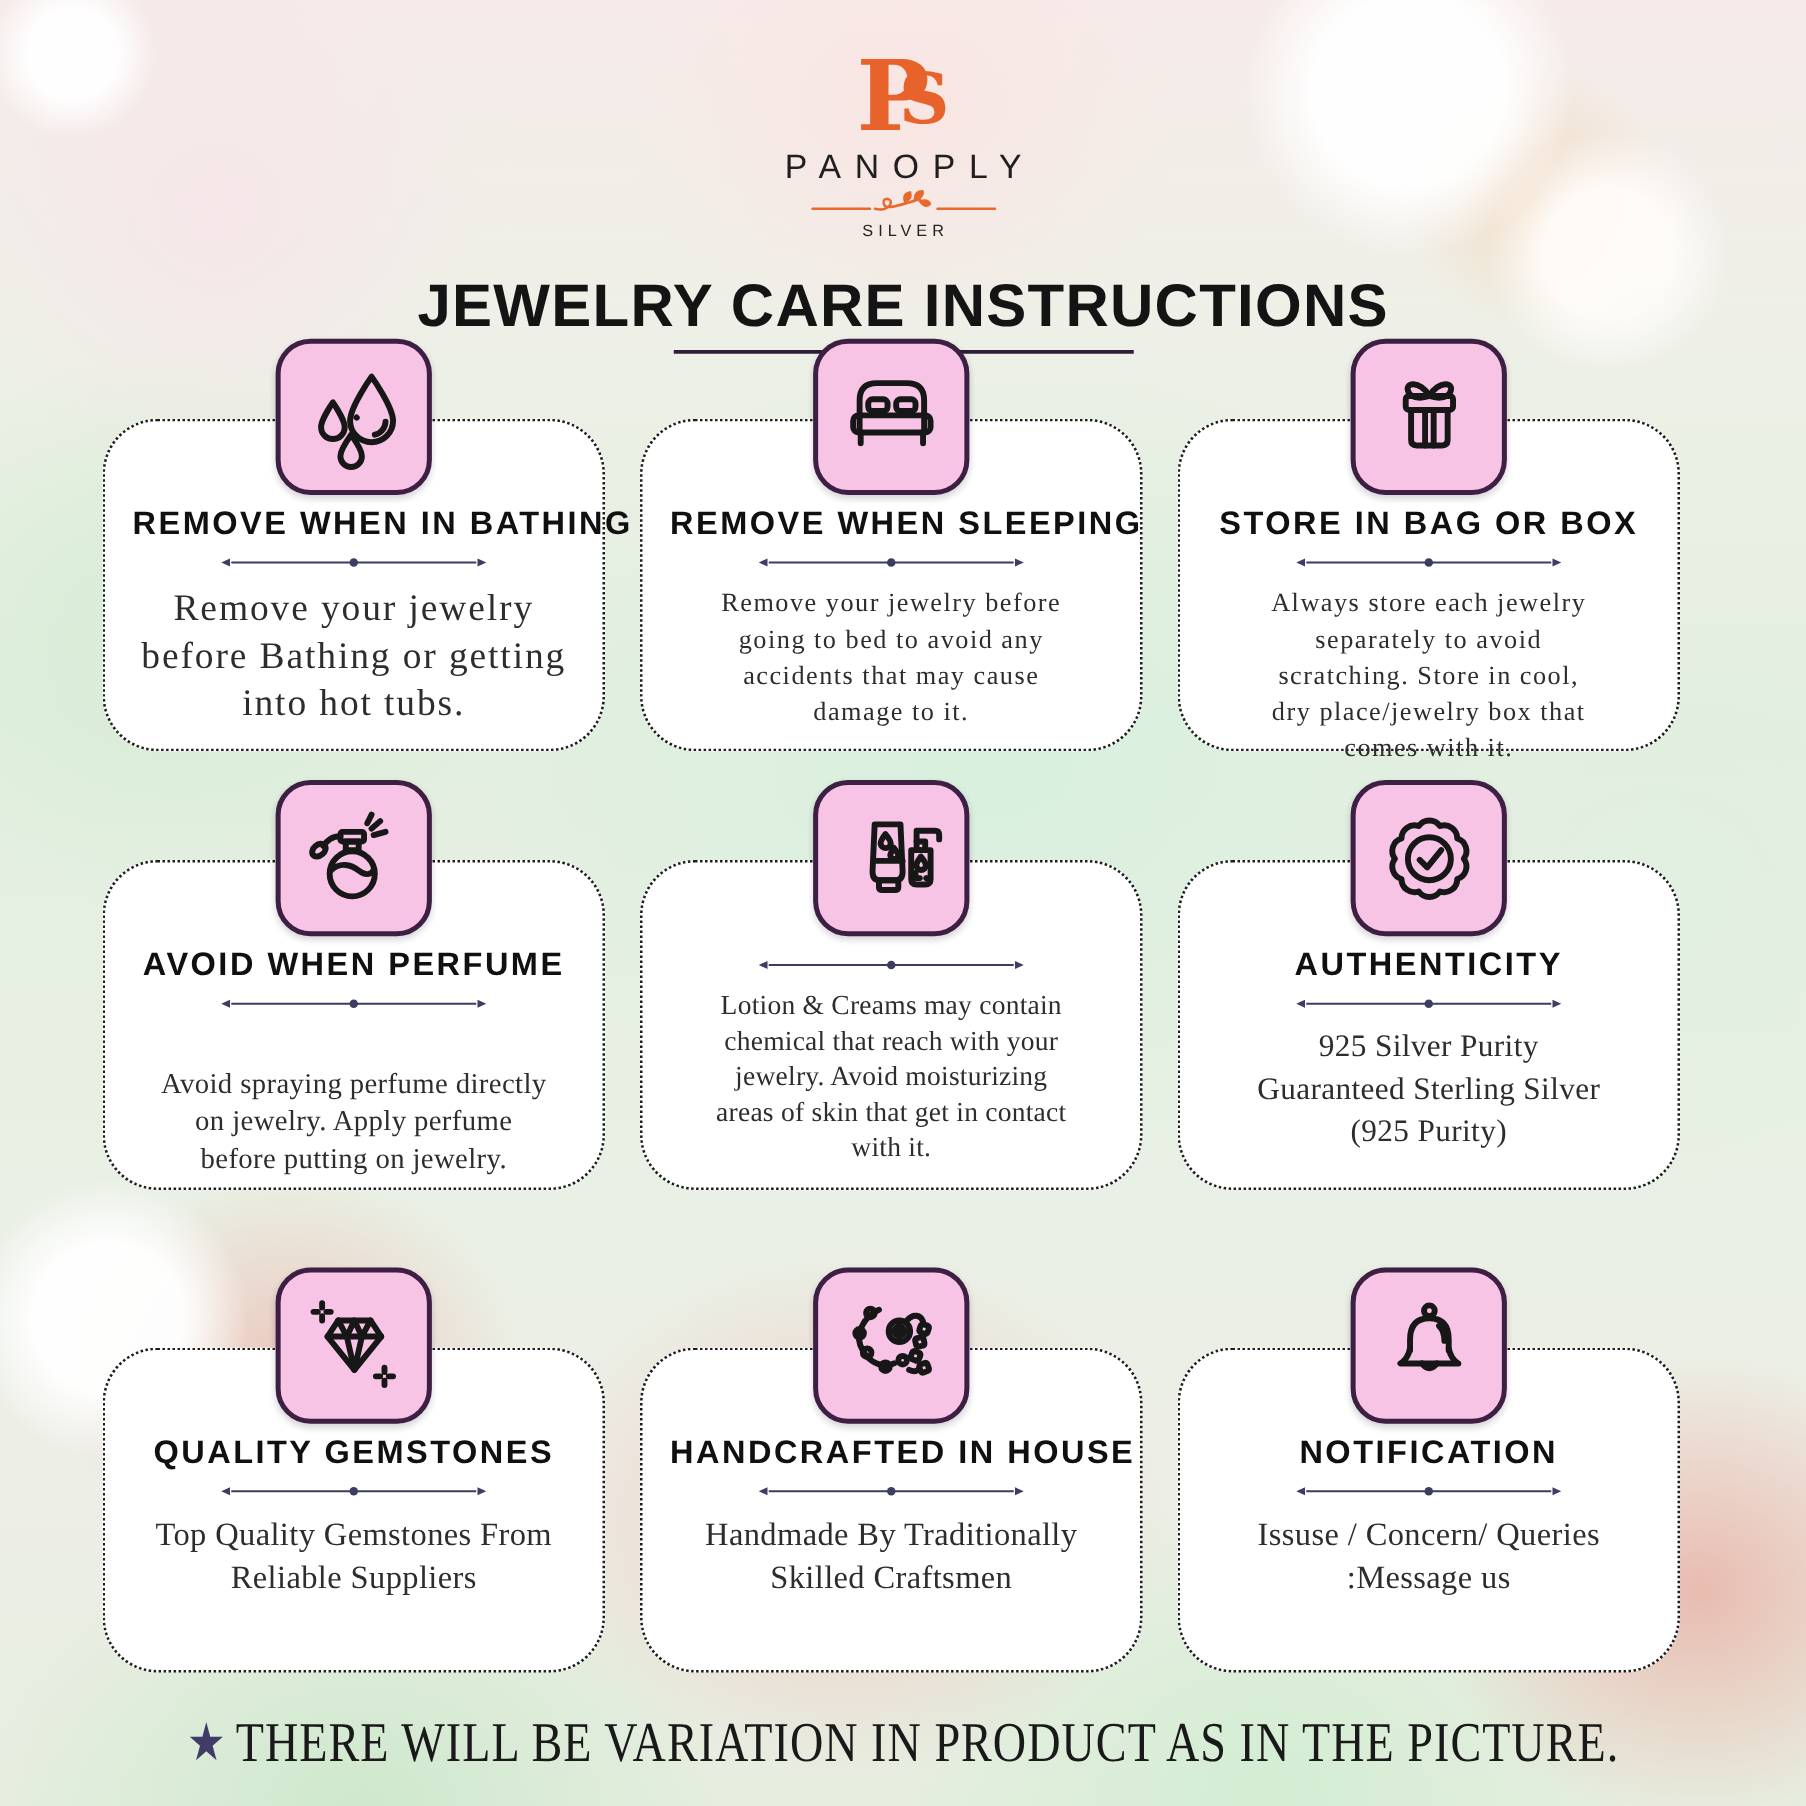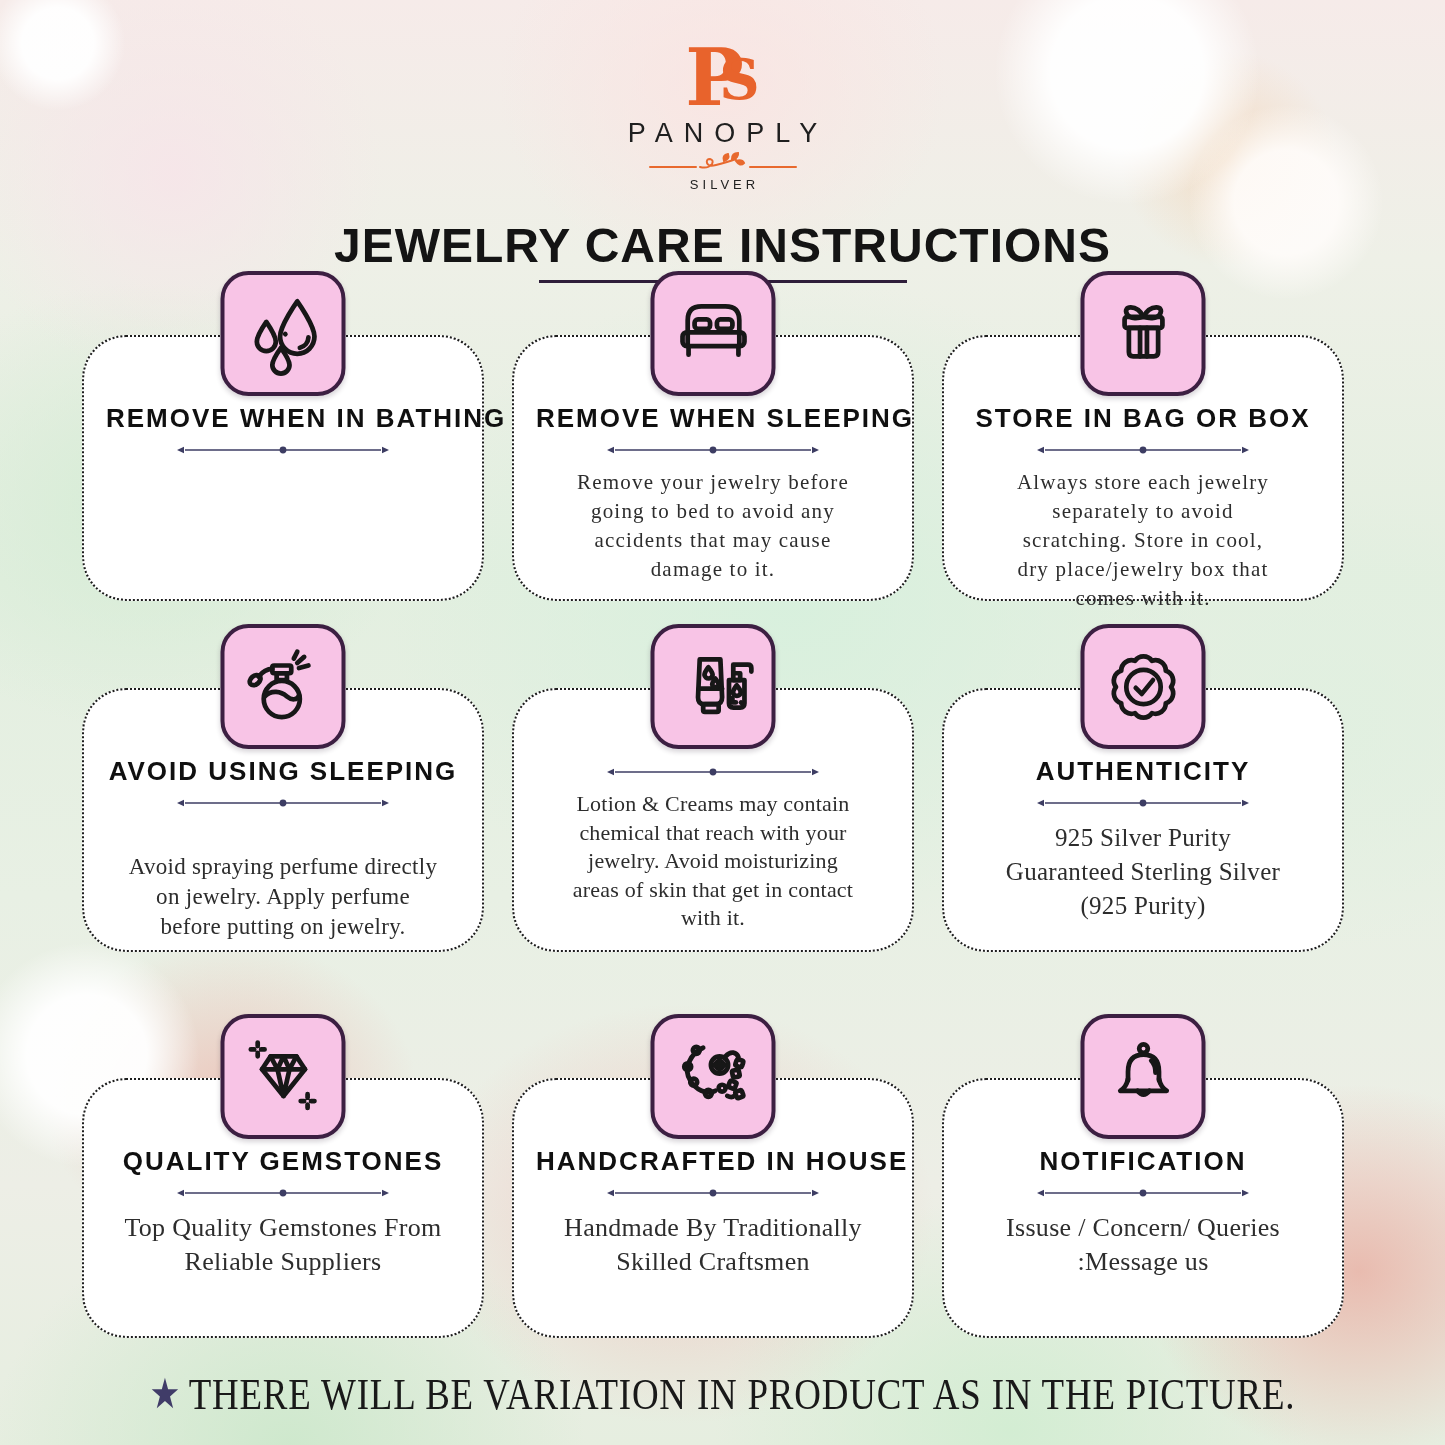--- a/index.html
+++ b/index.html
@@ -144,20 +144,23 @@
         <path class="ic" d="M47 66 C47 66 37 80 37 86 A10 10 0 0 0 57 86 C57 80 47 66 47 66 Z"></path>
       </svg>
     </div>
     <div class="card-heading">REMOVE WHEN IN BATHING</div>
     <svg class="hdiv" width="216" height="12" viewBox="0 0 216 12">
       <line x1="10" y1="6" x2="206" y2="6" stroke="#3d3d63" stroke-width="1.6"></line>
       <path d="M2 6 L9 2.8 L9 9.2 Z" fill="#3d3d63"></path>
       <path d="M214 6 L207 2.8 L207 9.2 Z" fill="#3d3d63"></path>
       <circle cx="108" cy="6" r="3.4" fill="#3d3d63"></circle>
     </svg>
+    <div class="card-body body-xl">Remove your jewelry
+before Bathing or getting
+into hot tubs.</div>
   </div>
 
   <div class="card c2">
     <div class="tile">
       <svg viewBox="0 0 100 100">
         <path class="ic" d="M20 62 V34 Q20 18 36 18 H64 Q80 18 80 34 V62"></path>
         <rect class="ic" x="28" y="33" width="18" height="11" rx="4"></rect>
         <rect class="ic" x="54" y="33" width="18" height="11" rx="4"></rect>
         <rect class="ic" x="14" y="48" width="72" height="16" rx="5"></rect>
         <path class="ic" d="M21 64 V74 M79 64 V74"></path>
@@ -205,21 +208,21 @@
       <svg viewBox="0 0 100 100">
         <circle class="ic" cx="48" cy="64" r="21"></circle>
         <path class="ic" d="M28 61 C36 53 47 55 54 61 C60 66 66 65 68 60"></path>
         <rect class="ic" x="42" y="34" width="12" height="8"></rect>
         <rect class="ic" x="37" y="25" width="22" height="9" rx="2"></rect>
         <path class="ic" d="M37 29 C29 29 25 33 21 38"></path>
         <ellipse class="ic" cx="17" cy="42" rx="7" ry="5" transform="rotate(-40 17 42)"></ellipse>
         <path class="ic" d="M66 22 L74 15 M68 28 L79 25 M62 17 L66 9"></path>
       </svg>
     </div>
-    <div class="card-heading">AVOID USING SLEEPING</div>
+    <div class="card-heading">AVOID WHEN PERFUME</div>
     <svg class="hdiv" width="216" height="12" viewBox="0 0 216 12">
       <line x1="10" y1="6" x2="206" y2="6" stroke="#3d3d63" stroke-width="1.6"></line>
       <path d="M2 6 L9 2.8 L9 9.2 Z" fill="#3d3d63"></path>
       <path d="M214 6 L207 2.8 L207 9.2 Z" fill="#3d3d63"></path>
       <circle cx="108" cy="6" r="3.4" fill="#3d3d63"></circle>
     </svg>
     <div class="card-body body-md">Avoid spraying perfume directly
 on jewelry. Apply perfume
 before putting on jewelry.</div>
   </div>

